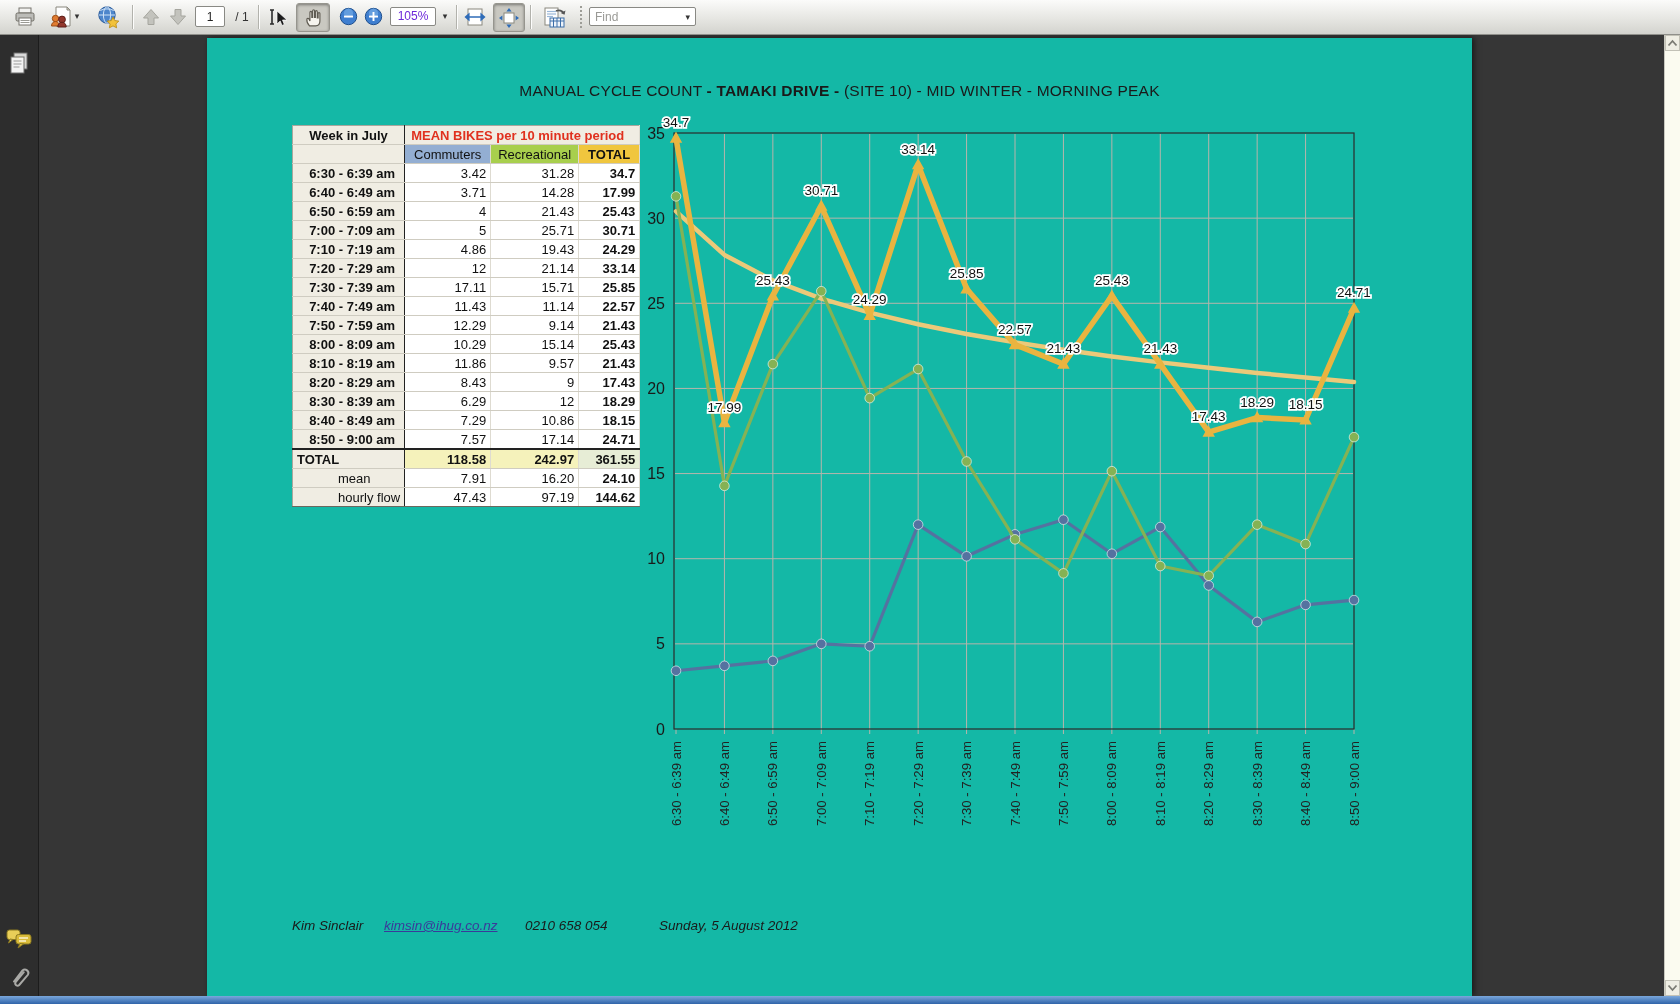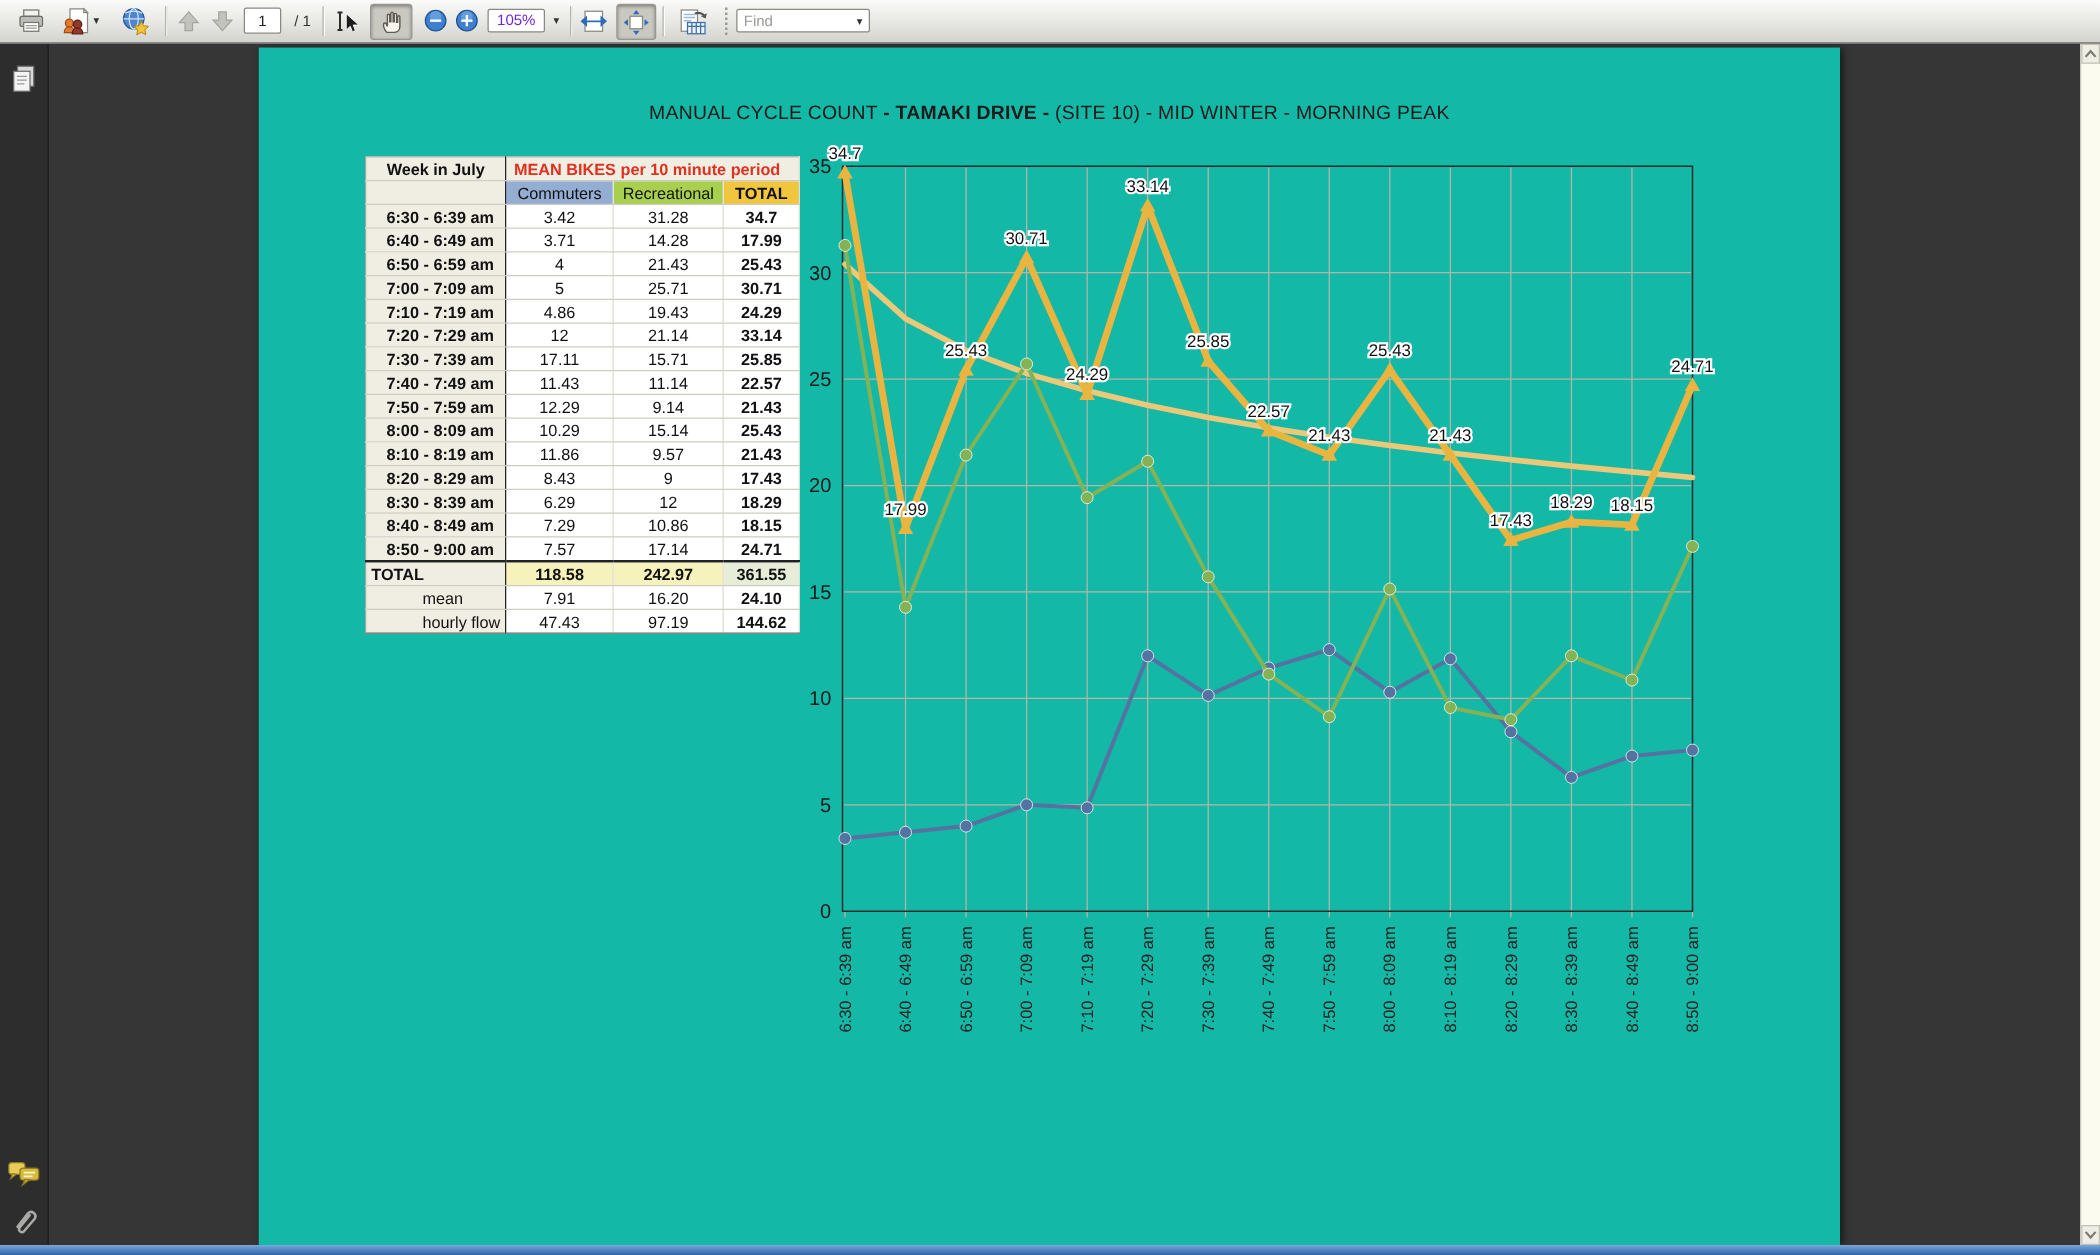--- a/index.html
+++ b/index.html
@@ -55,21 +55,21 @@
   .dtable td{height:18px;padding:0 4px;border-bottom:1px solid #cfccc1;border-right:1px solid #dedbd1;
     white-space:nowrap;overflow:hidden;}
   .dtable .c1{background:#f0ede3;border-right:1.5px solid #222;}
   .dtable .hdr{text-align:center;font-weight:bold;}
   .dtable .spanhdr{color:#e0301e;font-weight:bold;background:#f0ede3;padding-left:6px;}
   .dtable .ch{text-align:center;}
   .dtable .cc{background:#93aed2;}
   .dtable .cr{background:#a8cf4d;}
   .dtable .ct{background:#f0c63e;font-weight:bold;}
   .dtable .time{text-align:right;font-weight:bold;padding-right:9px;}
-  .dtable .v{text-align:center;}
+  .dtable .v{text-align:right;}
   .dtable .bold{font-weight:bold;}
   .dtable .biglbl{font-weight:bold;}
   .dtable .slbl{font-weight:normal;padding-left:45px;}
   .dtable .totrow td{border-top:2px solid #222;}
   .dtable tr:last-child td{border-bottom:1.5px solid #6b685e;}
   .dtable .ybg{background:#f5f2bb;}
   .dtable .gbg{background:#e7edd6;}
 
   .chart-wrap{position:absolute;left:437px;top:67px;width:730px;height:775px;}
   svg text{font-family:"Liberation Sans",sans-serif;}
@@ -518,20 +518,26 @@
           <text x="419.42857142857144" y="248.07771428571425" text-anchor="middle" font-size="13.5" fill="#111" stroke="#ffffff" stroke-width="3.5" paint-order="stroke">21.43</text>
           <text x="467.8571428571429" y="179.96342857142855" text-anchor="middle" font-size="13.5" fill="#111" stroke="#ffffff" stroke-width="3.5" paint-order="stroke">25.43</text>
           <text x="516.2857142857143" y="248.07771428571425" text-anchor="middle" font-size="13.5" fill="#111" stroke="#ffffff" stroke-width="3.5" paint-order="stroke">21.43</text>
           <text x="564.7142857142858" y="316.192" text-anchor="middle" font-size="13.5" fill="#111" stroke="#ffffff" stroke-width="3.5" paint-order="stroke">17.43</text>
           <text x="613.1428571428571" y="301.54742857142855" text-anchor="middle" font-size="13.5" fill="#111" stroke="#ffffff" stroke-width="3.5" paint-order="stroke">18.29</text>
           <text x="661.5714285714286" y="303.93142857142857" text-anchor="middle" font-size="13.5" fill="#111" stroke="#ffffff" stroke-width="3.5" paint-order="stroke">18.15</text>
           <text x="710" y="192.224" text-anchor="middle" font-size="13.5" fill="#111" stroke="#ffffff" stroke-width="3.5" paint-order="stroke">24.71</text>
         </svg>
     </div>
 
+    <div class="doc-footer">
+      <span class="f-name">Kim Sinclair</span>
+      <span class="f-email">kimsin@ihug.co.nz</span>
+      <span class="f-phone">0210 658 054</span>
+      <span class="f-date">Sunday, 5 August 2012</span>
+    </div>
   </div>
 </div>
 
 <div class="scrollbar">
   <div class="scroll-btn" style="top:0;">
     <svg width="11" height="8" viewBox="0 0 11 8">
       <path d="M1.5 6.5 L5.5 2 L9.5 6.5" fill="none" stroke="#7b7b74" stroke-width="1.8"></path>
     </svg>
   </div>
   <div class="scroll-btn" style="top:945px;">

